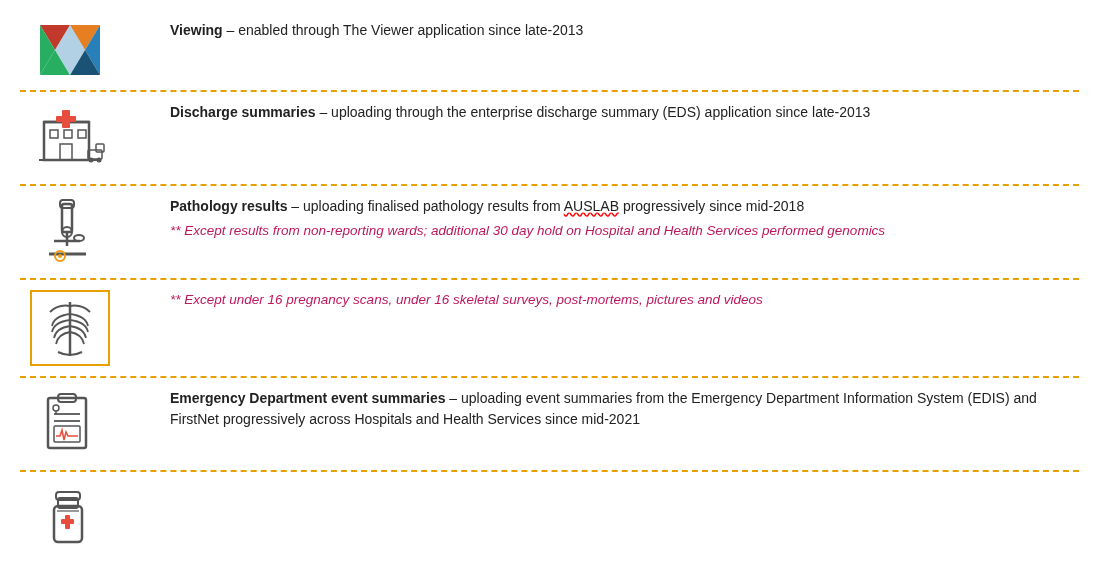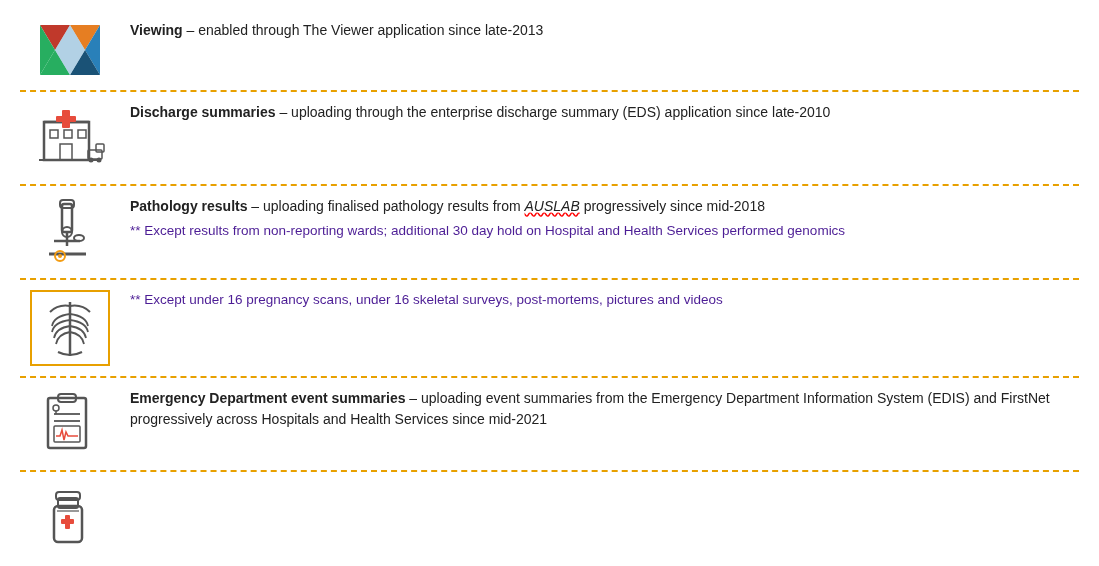--- a/index.html
+++ b/index.html
@@ -28,27 +28,29 @@
       width: 110px;
       min-width: 110px;
       display: flex;
       align-items: center;
       justify-content: center;
       padding-right: 10px;
     }
     .text-cell {
       flex: 1;
       line-height: 1.5;
+      margin-left: 40px;
     }
     .text-cell p {
       margin-bottom: 4px;
     }
     .text-cell .note {
-      color: #4c1d95;
+      color: #be185d;
       font-size: 13.5px;
+      font-style: italic;
     }
     strong {
       font-weight: bold;
     }
   </style>
 </head>
 <body>
 
 <div class="container">
 
@@ -98,21 +100,21 @@
         <line x1="5" y1="58" x2="67" y2="58" stroke="#555" stroke-width="2"></line>
 
         <rect x="54" y="48" width="14" height="9" rx="1" fill="none" stroke="#555" stroke-width="1.5"></rect>
         <circle cx="57" cy="58" r="2.5" fill="#555"></circle>
         <circle cx="65" cy="58" r="2.5" fill="#555"></circle>
 
         <rect x="62" y="42" width="8" height="8" rx="1" fill="none" stroke="#555" stroke-width="1.5"></rect>
       </svg>
     </div>
     <div class="text-cell">
-      <p><strong>Discharge summaries</strong><span> – uploading through the enterprise discharge summary (EDS) application since late-2010</span></p>
+      <p><strong>Discharge summaries</strong><span> – uploading through the enterprise discharge summary (EDS) application since late-2013</span></p>
     </div>
   </div>
 
   <div class="row">
     <div class="icon-cell">
 
       <svg width="72" height="72" viewBox="0 0 72 72">
 
         <rect x="28" y="8" width="10" height="28" rx="2" fill="none" stroke="#555" stroke-width="2.5"></rect>
 
@@ -127,21 +129,21 @@
         <line x1="20" y1="45" x2="46" y2="45" stroke="#555" stroke-width="2.5"></line>
 
         <circle cx="26" cy="60" r="5" fill="none" stroke="#f39c12" stroke-width="2"></circle>
         <circle cx="26" cy="60" r="2" fill="#f39c12"></circle>
 
         <ellipse cx="45" cy="42" rx="5" ry="3" fill="none" stroke="#555" stroke-width="2"></ellipse>
       </svg>
     </div>
     <div class="text-cell">
       <p>
-        <strong>Pathology results</strong><span> – uploading finalised pathology results from <span style="text-decoration: underline wavy red; font-style: italic;">AUSLAB</span> progressively since mid-2018</span>
+        <strong>Pathology results</strong><span> – uploading finalised pathology results from <span style="text-decoration: underline wavy red;">AUSLAB</span> progressively since mid-2018</span>
       </p>
       <p class="note">** Except results from non-reporting wards; additional 30 day hold on Hospital and Health Services performed genomics</p>
     </div>
   </div>
 
   <div class="row">
     <div class="icon-cell">
       <div class="xray-row" style="display:inline-block;">
         <div class="xray-icon-wrapper" style="border: 2px solid #e8a000; padding: 4px; display:inline-flex; align-items:center; justify-content:center; width:80px; height:76px;">
 

